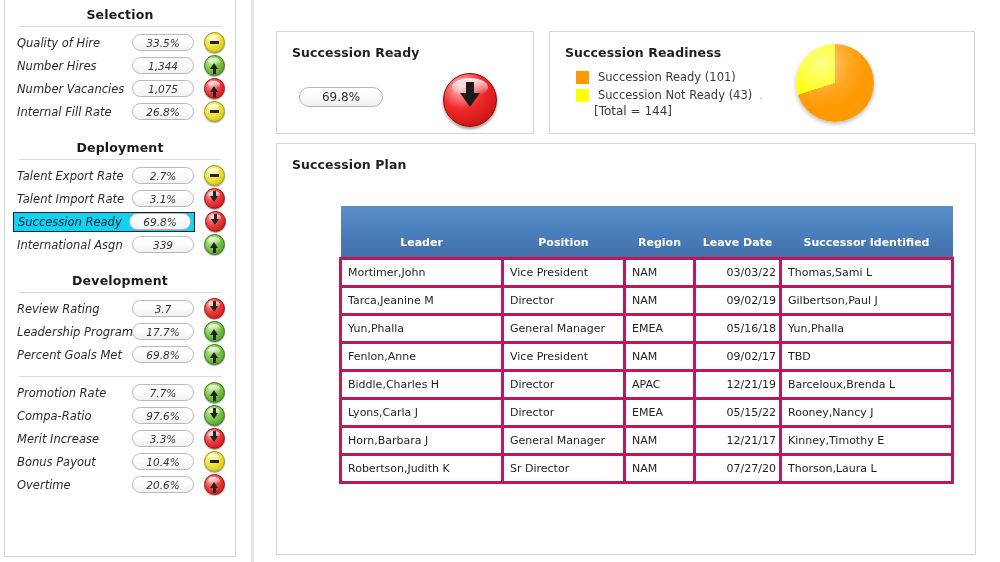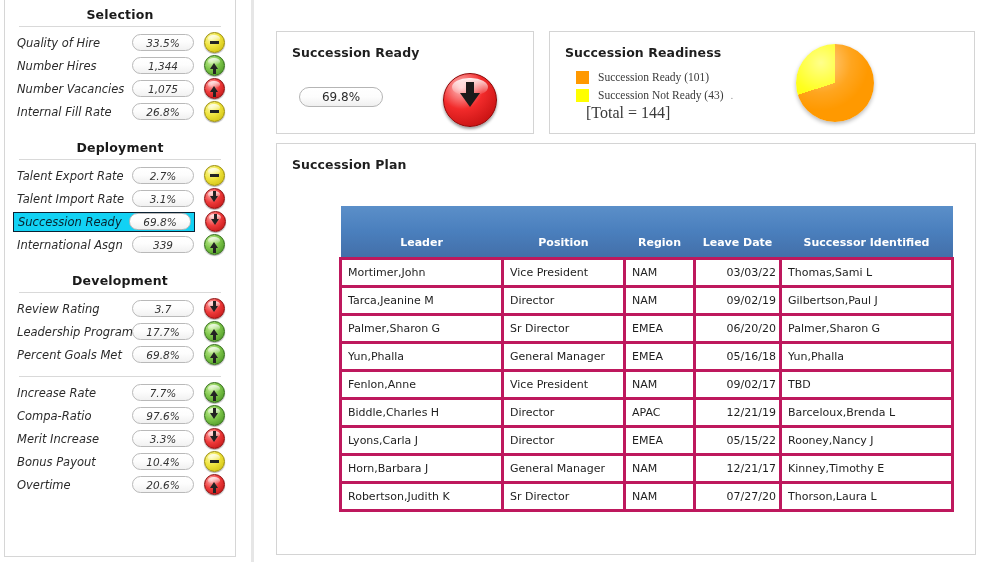--- a/index.html
+++ b/index.html
@@ -211,25 +211,25 @@
     position: relative;
   }
   .arrow-down-big::after{
     content:""; position:absolute;
     left:-4px; top:-25px;
     width:8px; height:12px; background:#1b1b1b;
   }
 
   
   #panel-readiness { left: 293px; top: 31px; width: 426px; height: 103px; }
-  #legend { position: absolute; left: 26px; top: 36px; font-family: Liberation Serif, serif; }
+  #legend { position: absolute; left: 26px; top: 36px; }
   .legend-line { display: flex; align-items: center; height: 18px; }
   .swatch { width: 13px; height: 13px; margin-right: 9px; display:inline-block; }
   .legend-text { font-size: 11.5px; color: #3a3a3a; }
-  .legend-total { font-size: 16px; color: #3a3a3a; margin-left: 10px; height:17px; }
+  .legend-total { font-size: 12px; color: #3a3a3a; margin-left: 18px; height:17px; }
   .legend-dot { font-size: 11px; color:#999; margin-left:7px; }
   #pie {
     position: absolute; left: 246px; top: 12px;
     width: 78px; height: 78px; border-radius: 50%;
     box-shadow: 0 2px 4px rgba(0,0,0,.28);
   }
 
   
   #panel-plan { left: 20px; top: 143px; width: 700px; height: 412px; }
   #plan-table {
@@ -402,21 +402,21 @@
             <span class="orb orb-green">
               <span class="glyph">
                 <span class="arrow-up"></span>
               </span>
             </span>
           </div>
         </div>
         <div class="gap-sm"></div>
         <div class="section-rule"></div>
         <div class="metric-row">
-          <div class="metric-label">Increase Rate</div>
+          <div class="metric-label">Promotion Rate</div>
           <div class="metric-pill">7.7%</div>
           <div class="metric-icon">
             <span class="orb orb-green">
               <span class="glyph">
                 <span class="arrow-up"></span>
               </span>
             </span>
           </div>
         </div>
         <div class="metric-row">
@@ -522,27 +522,20 @@
               <td class="col-succ">Thomas,Sami L</td>
             </tr>
             <tr>
               <td class="col-leader">Tarca,Jeanine M</td>
               <td class="col-position">Director</td>
               <td class="col-region">NAM</td>
               <td class="col-date c-date">09/02/19</td>
               <td class="col-succ">Gilbertson,Paul J</td>
             </tr>
             <tr>
-              <td class="col-leader">Palmer,Sharon G</td>
-              <td class="col-position">Sr Director</td>
-              <td class="col-region">EMEA</td>
-              <td class="col-date c-date">06/20/20</td>
-              <td class="col-succ">Palmer,Sharon G</td>
-            </tr>
-            <tr>
               <td class="col-leader">Yun,Phalla</td>
               <td class="col-position">General Manager</td>
               <td class="col-region">EMEA</td>
               <td class="col-date c-date">05/16/18</td>
               <td class="col-succ">Yun,Phalla</td>
             </tr>
             <tr>
               <td class="col-leader">Fenlon,Anne</td>
               <td class="col-position">Vice President</td>
               <td class="col-region">NAM</td>

